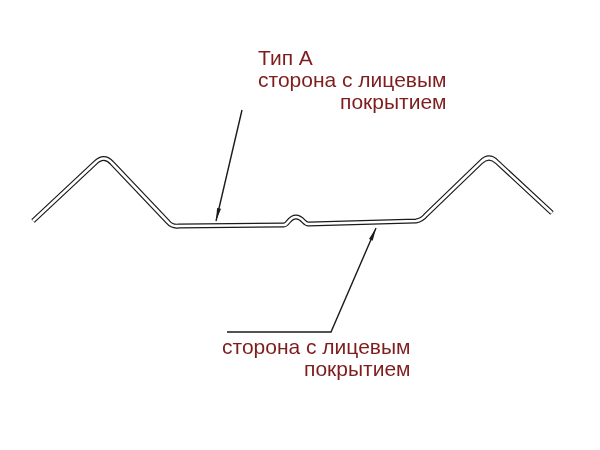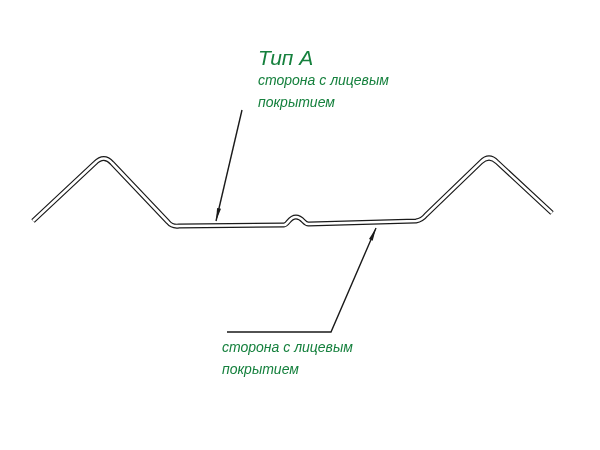--- a/index.html
+++ b/index.html
@@ -42,33 +42,33 @@
     stroke: #1a1a1a;
     stroke-width: 1.4;
     stroke-linejoin: miter;
   }
   .arrowhead {
     fill: #1a1a1a;
     stroke: none;
   }
   .callout {
     position: absolute;
-    font-style: italic;
-    color: #15803d;
+    color: #7f1d1d;
     white-space: nowrap;
   }
   .callout .callout-title {
     font-size: 21px;
     line-height: 23px;
     font-weight: 400;
   }
   .callout .callout-line {
-    font-size: 14px;
+    font-size: 21px;
     line-height: 22px;
     font-weight: 400;
+    text-align: right;
   }
   #callout-a { left: 258px; top: 46px; }
   #callout-b { left: 222px; top: 336px; }
 </style>
 </head>
 <body>
 
 <div class="stage">
 
   <svg class="drawing" width="600" height="450" viewBox="0 0 600 450">

